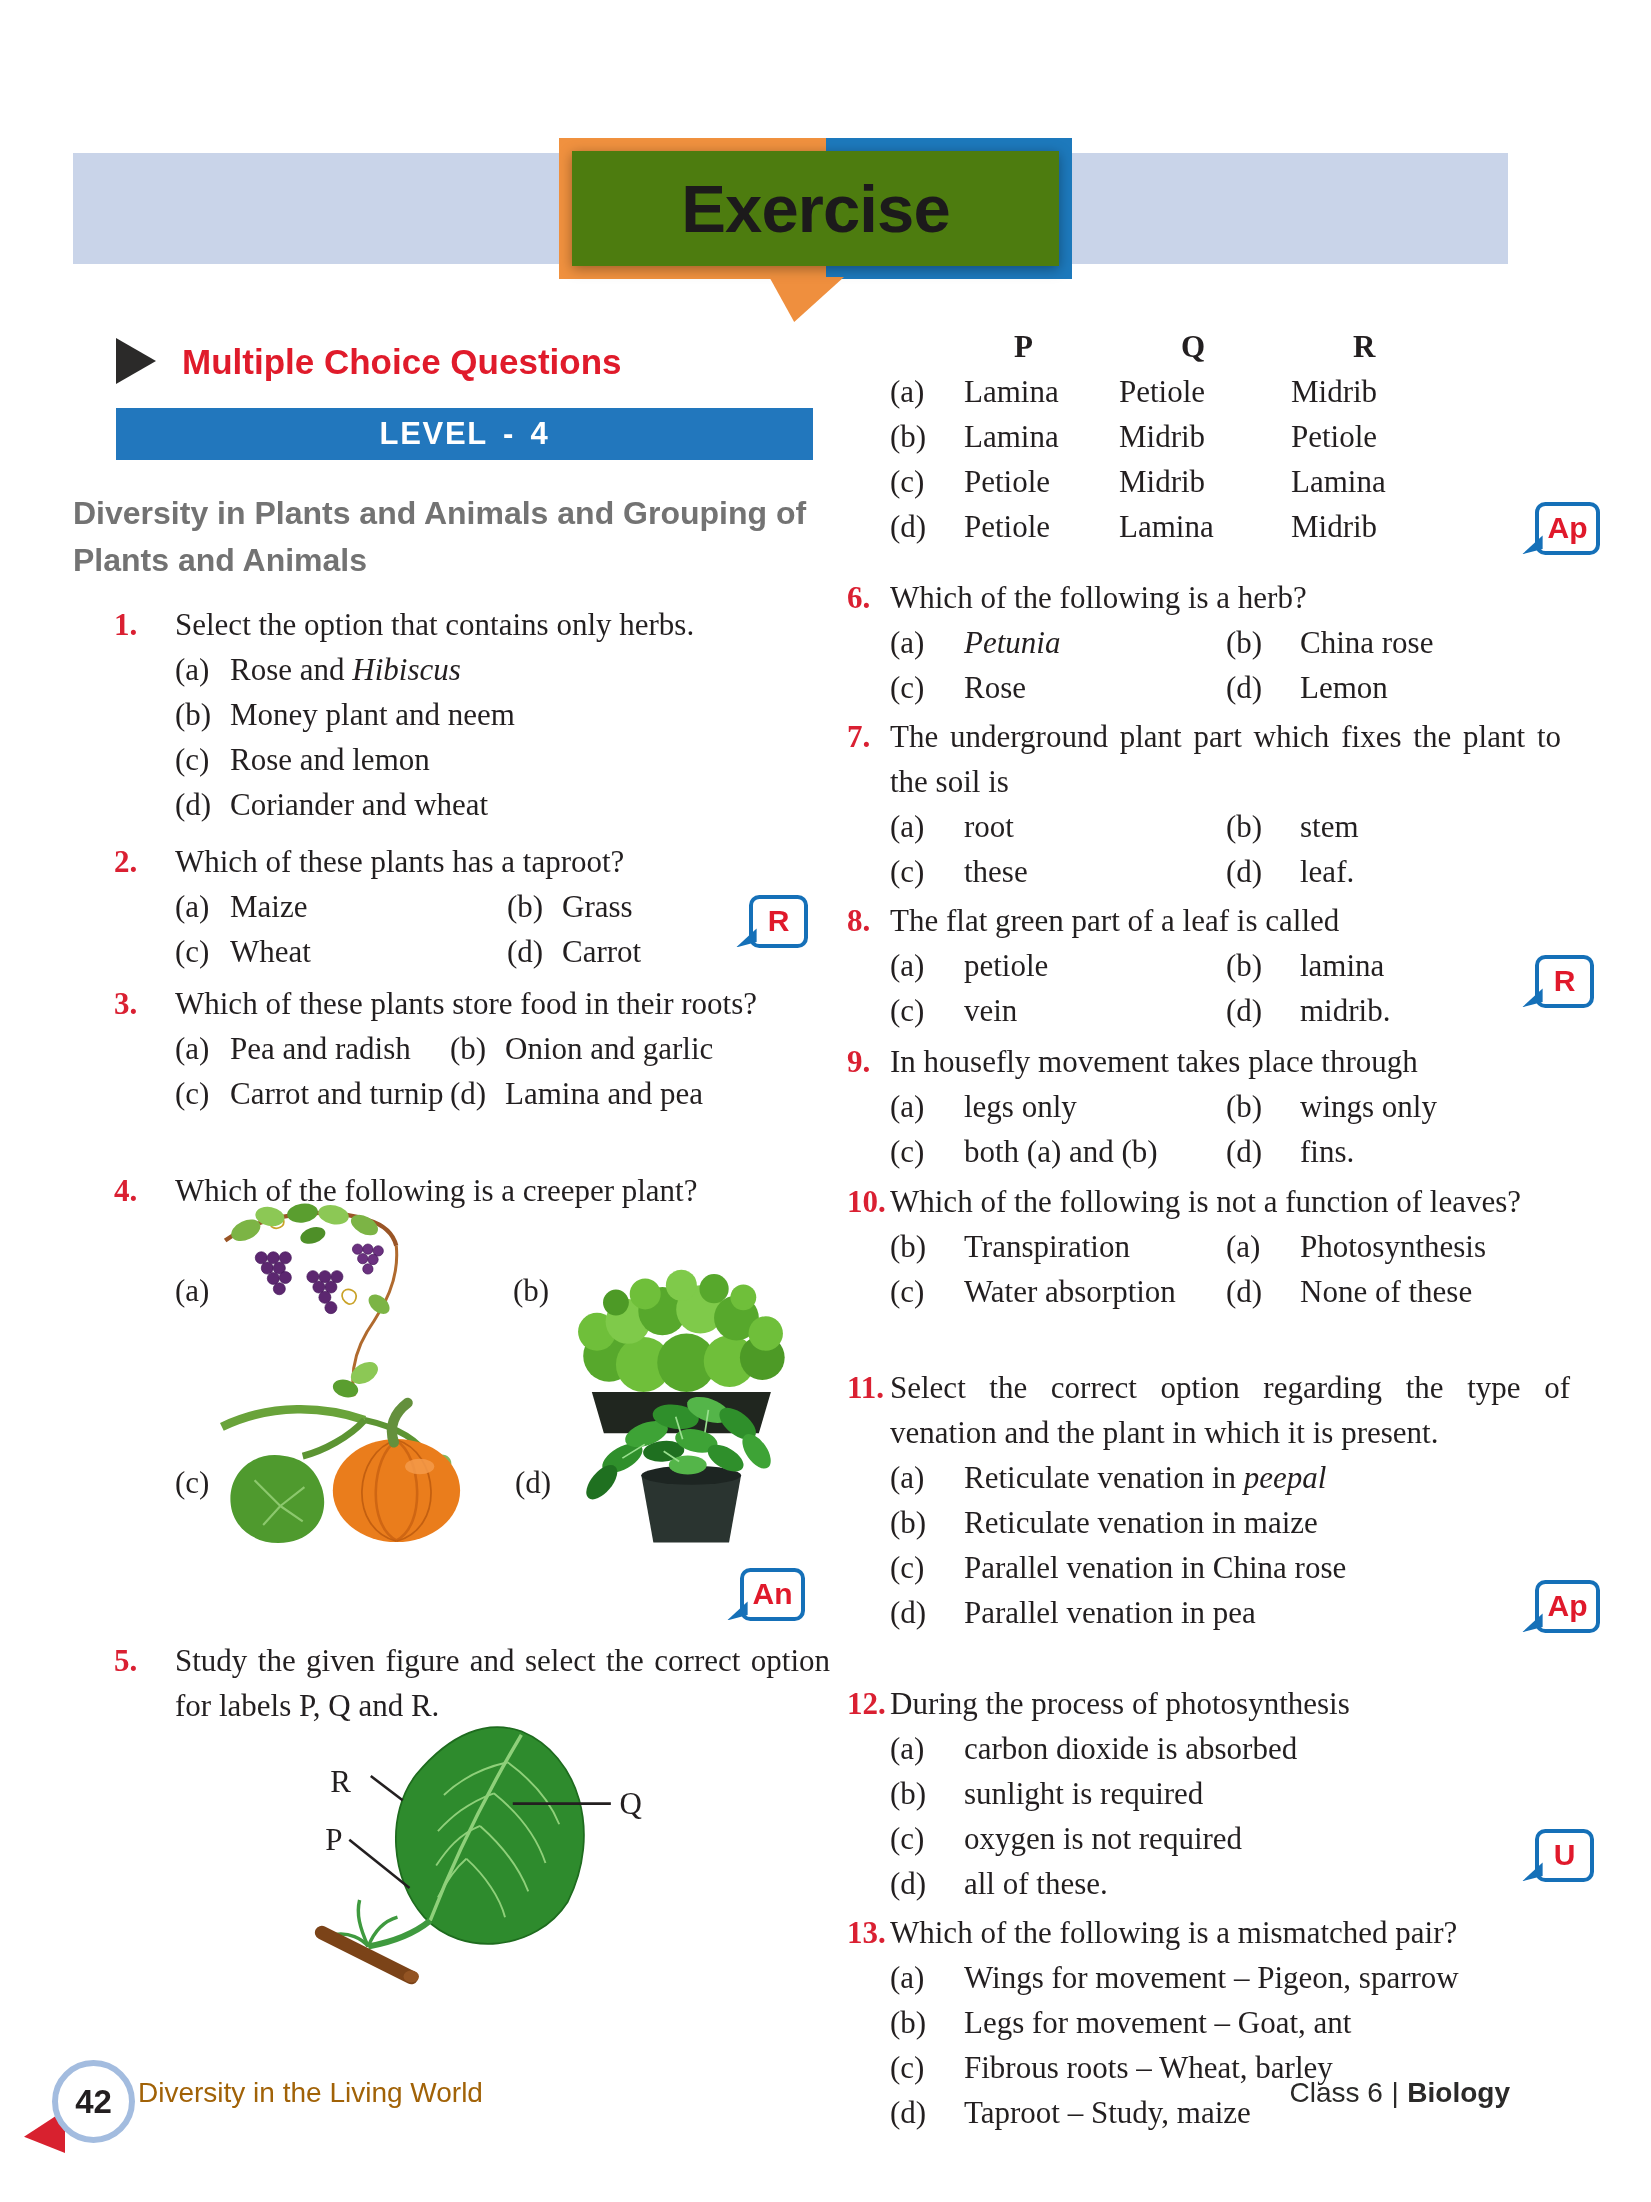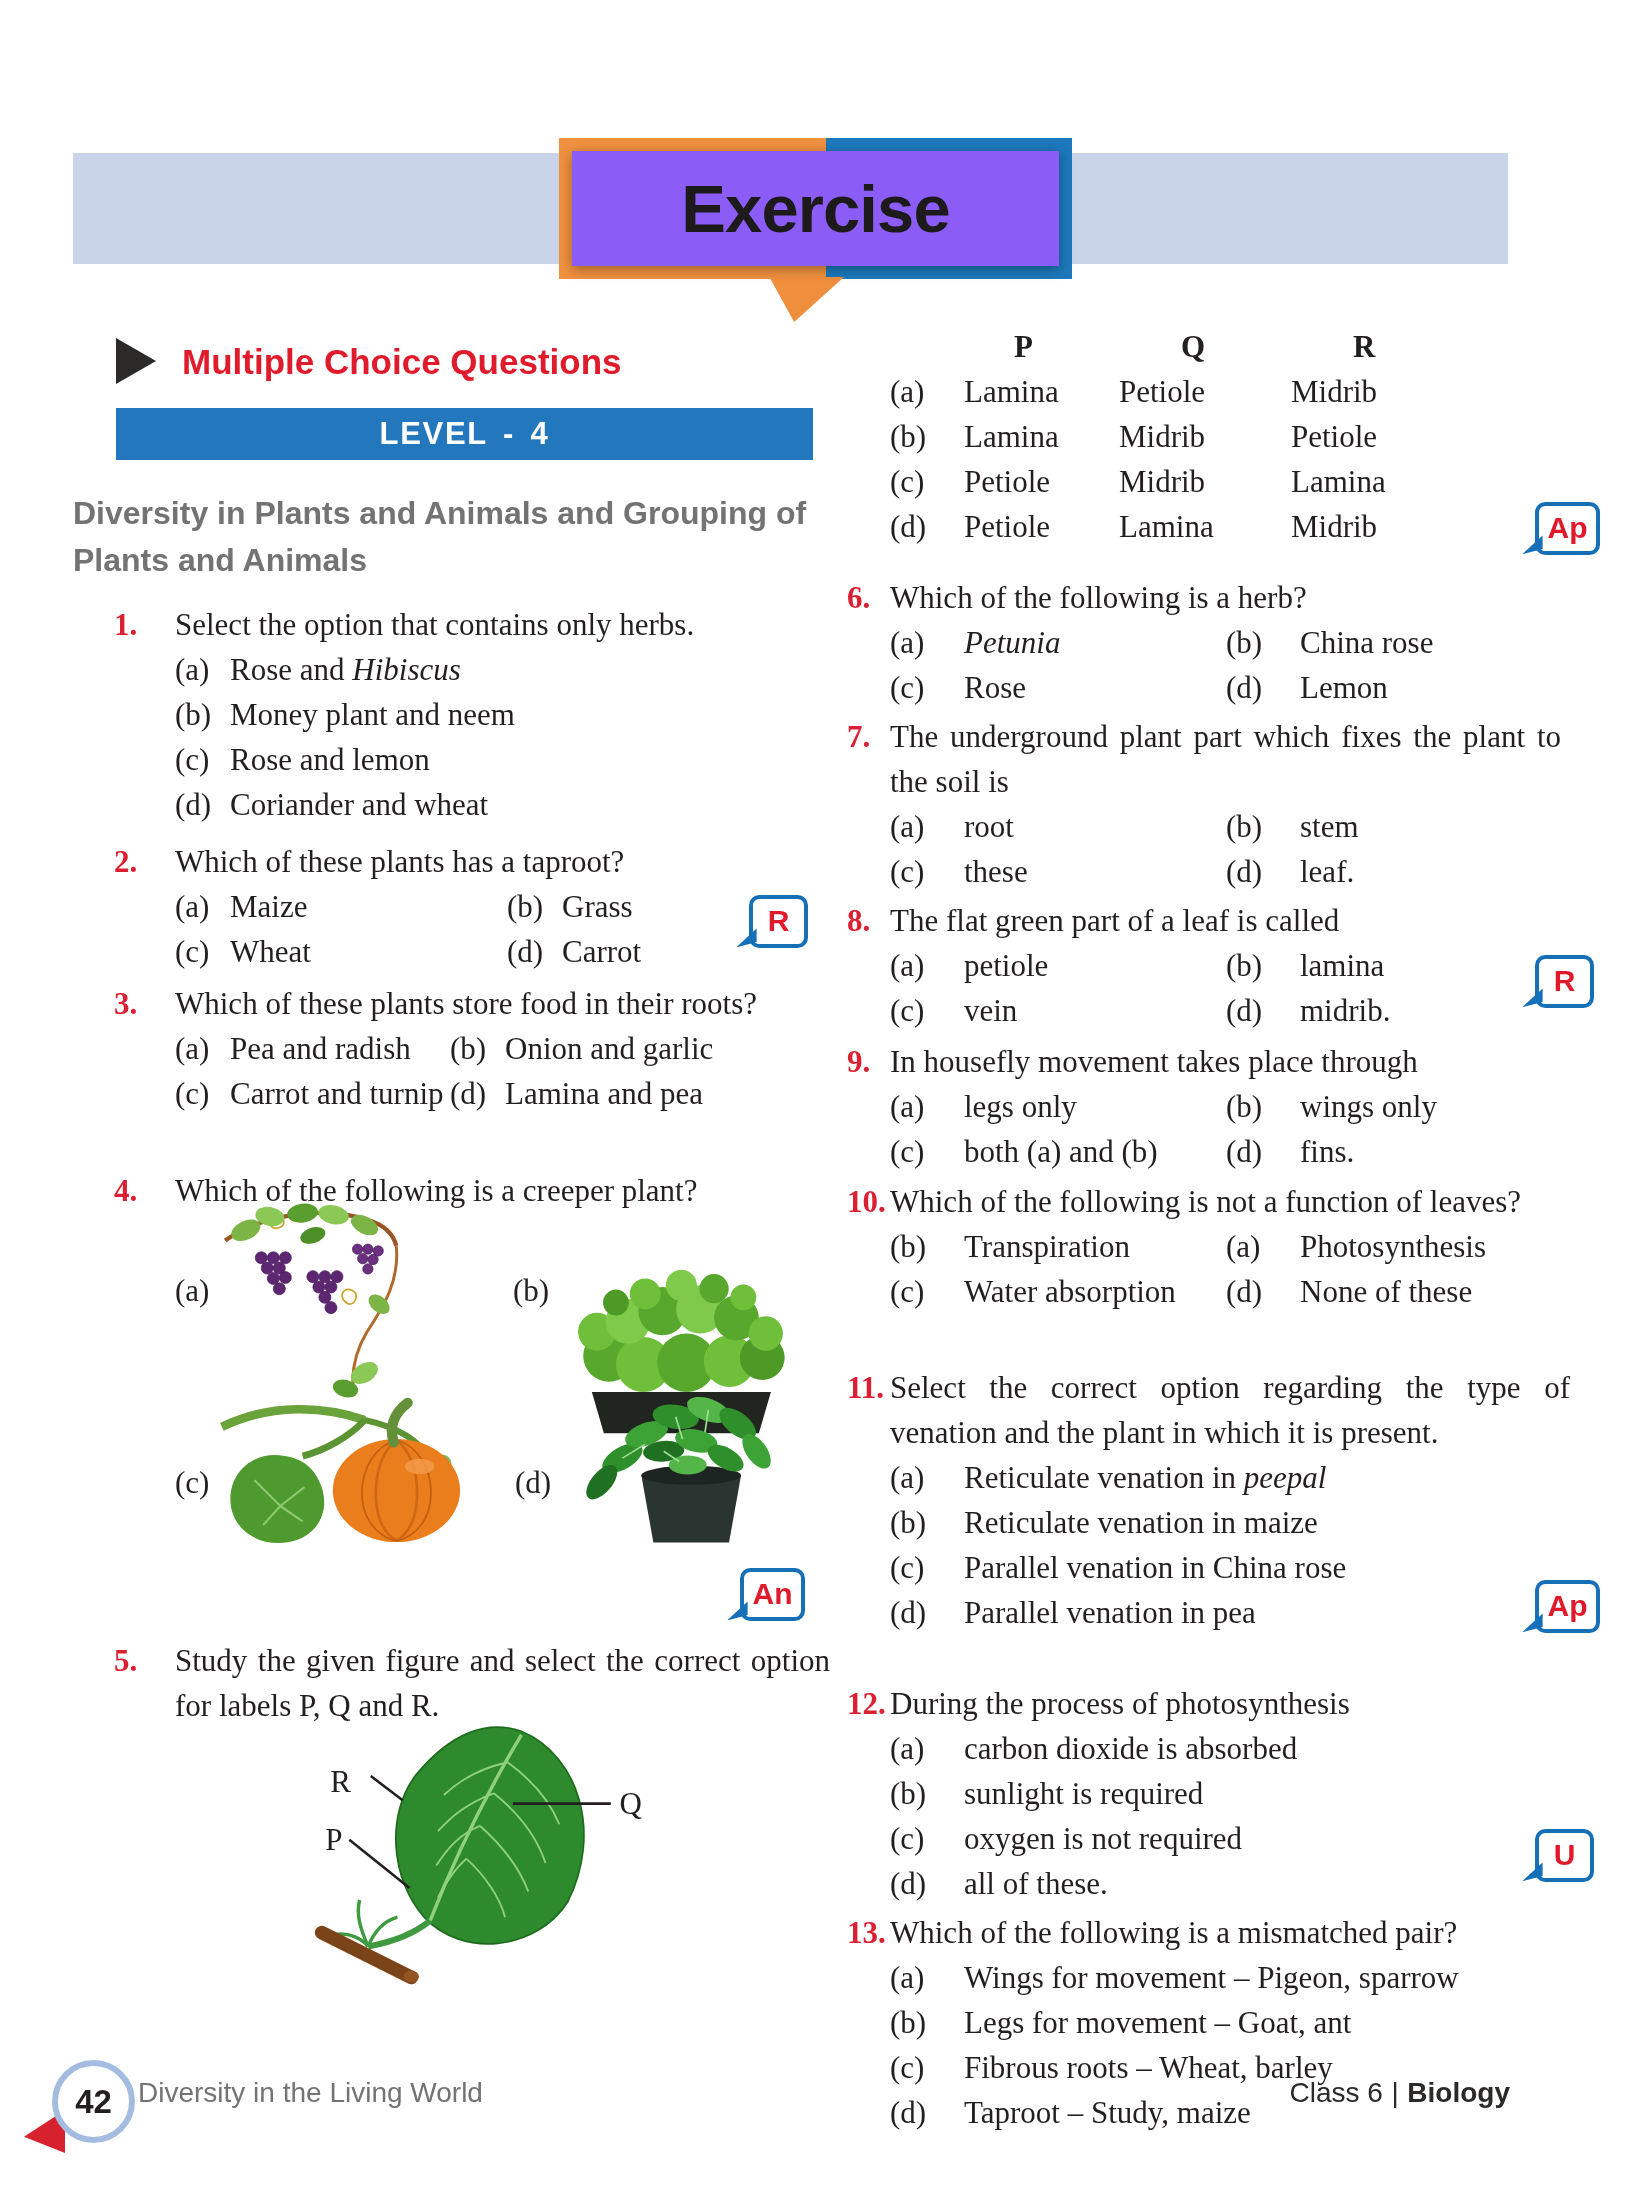--- a/index.html
+++ b/index.html
@@ -4,21 +4,21 @@
 <style>
   html,body{margin:0;padding:0;background:#e8e8e8;}
   .page{position:relative;width:1651px;height:2203px;background:#ffffff;
         font-family:"Liberation Serif",serif;color:#231f20;overflow:hidden;margin:0 auto;}
   .abs{position:absolute;}
 
   
   .band{position:absolute;left:73px;top:153px;width:1435px;height:111px;background:#c9d4e9;}
   .bubble{position:absolute;left:559px;top:138px;width:513px;height:141px;}
   .bubble-frame{position:absolute;inset:0;background:linear-gradient(90deg,#f0913f 0 52%,#1d79bc 52% 100%);}
-  .bubble-inner{position:absolute;inset:13px;background:#8b5cf6;box-shadow:0 2.6px 12px rgba(0,0,0,.35);
+  .bubble-inner{position:absolute;inset:13px;background:#4d7c0f;box-shadow:0 2.6px 12px rgba(0,0,0,.35);
         display:flex;align-items:center;justify-content:center;
         font-family:"Liberation Sans",sans-serif;font-weight:700;font-size:67px;letter-spacing:-0.9px;color:#1c1a1b;}
   .bubble-tail{position:absolute;left:202px;top:139px;width:83px;height:45px;background:#ef8f3e;
         clip-path:polygon(10% 0,100% 0,40% 100%);}
 
   
   .tri{position:absolute;left:116px;top:338px;width:0;height:0;
         border-top:23px solid transparent;border-bottom:23px solid transparent;border-left:40px solid #2b2a29;}
   .mcq-title{position:absolute;left:182px;top:342px;font-family:"Liberation Sans",sans-serif;
         font-weight:700;font-size:35px;color:#e01b2b;}
@@ -57,21 +57,21 @@
 
   
   .img-label{position:absolute;font-size:31px;}
 
   
   .pgring{position:absolute;left:52px;top:2060px;width:71px;height:71px;border:6.9px solid #a3bcdf;
         border-radius:50%;display:flex;align-items:center;justify-content:center;
         font-family:"Liberation Sans",sans-serif;font-weight:700;font-size:33px;color:#231f20;background:#fff;}
   .pgarrow{position:absolute;left:24px;top:2110px;width:41px;height:43px;background:#d8212f;
         clip-path:polygon(100% 0,100% 100%,0 62%);}
-  .chapter{position:absolute;left:138px;top:2077px;font-family:"Liberation Sans",sans-serif;font-size:28px;color:#737373;}
+  .chapter{position:absolute;left:138px;top:2077px;font-family:"Liberation Sans",sans-serif;font-size:28px;color:#a16207;}
   .classlbl{position:absolute;right:141px;top:2077px;font-family:"Liberation Sans",sans-serif;font-size:28px;color:#2b2a29;}
   .classlbl b{font-weight:700;}
   .classlbl .sep{padding:0 8.6px;font-weight:400;}
 </style>
 </head>
 <body>
 
 <div class="page">
 
   <div class="band"></div>

